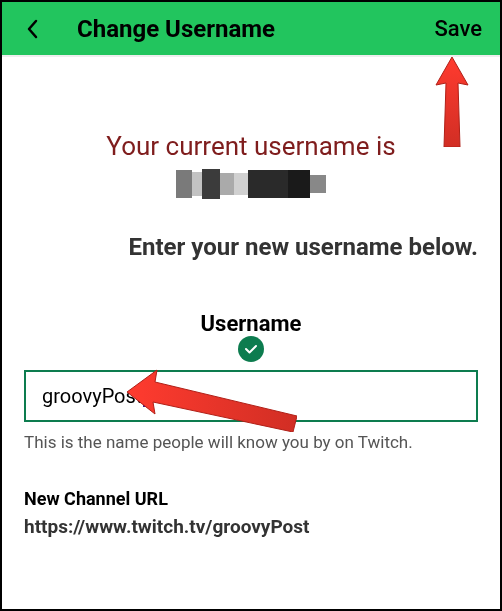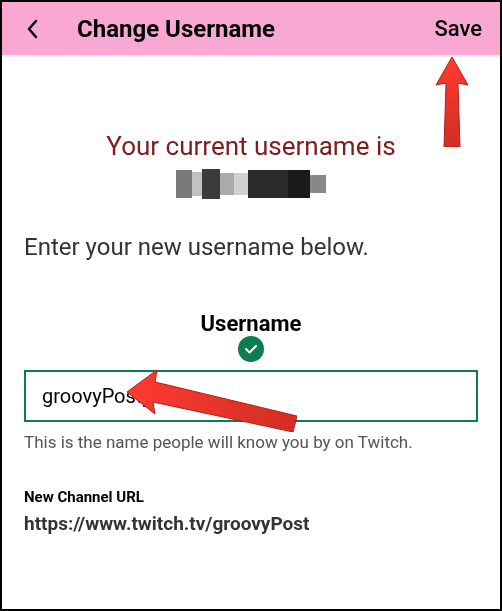--- a/index.html
+++ b/index.html
@@ -15,21 +15,21 @@
       border: 2px solid #000;
       position: relative;
       overflow: hidden;
     }
     .header {
       display: flex;
       align-items: center;
       justify-content: space-between;
       padding: 14px 18px;
       border-bottom: 2px solid #eee;
-      background: #f9a8d4;
+      background: #22c55e;
     }
     .back-btn {
       width: 24px;
       height: 24px;
       display: flex;
       align-items: center;
       justify-content: center;
       cursor: pointer;
     }
     .back-btn svg {
@@ -72,23 +72,23 @@
       justify-content: center;
       align-items: center;
       gap: 0;
     }
     .rb {
       display: inline-block;
     }
     .instruction {
       font-size: 24px;
       color: #333;
-      text-align: left;
+      text-align: right;
       margin-top: 32px;
-      font-weight: 400;
+      font-weight: 700;
     }
     .username-section {
       margin-top: 50px;
       position: relative;
     }
     .username-label-row {
       display: flex;
       align-items: center;
       justify-content: space-between;
       flex-direction: column;
@@ -114,21 +114,21 @@
     .username-hint {
       font-size: 17px;
       color: #555;
       margin-top: 10px;
       font-weight: 400;
     }
     .new-url-section {
       margin-top: 36px;
     }
     .new-url-label {
-      font-size: 15px;
+      font-size: 18px;
       font-weight: 700;
       color: #000;
     }
     .new-url-value {
       font-size: 19px;
       color: #333;
       margin-top: 6px;
       font-weight: 700;
     }
     

